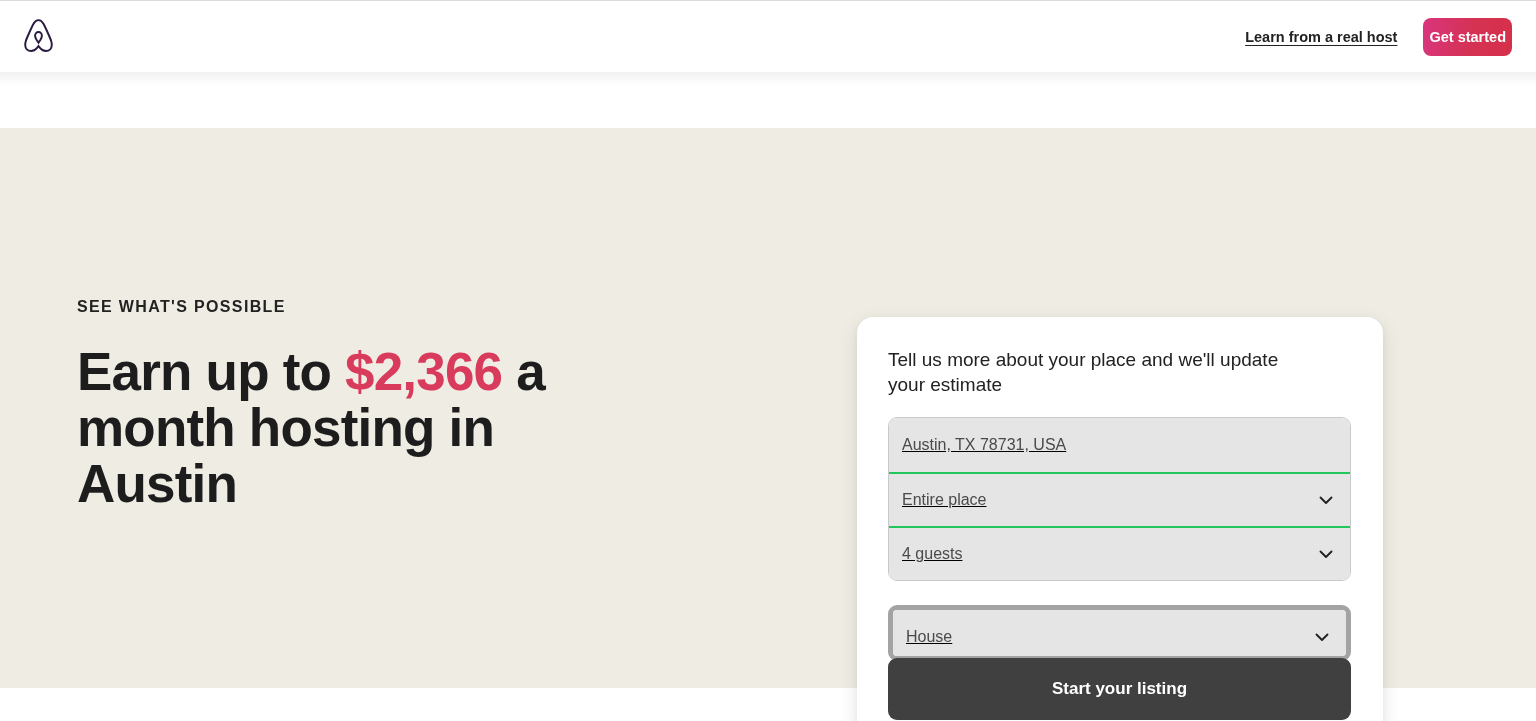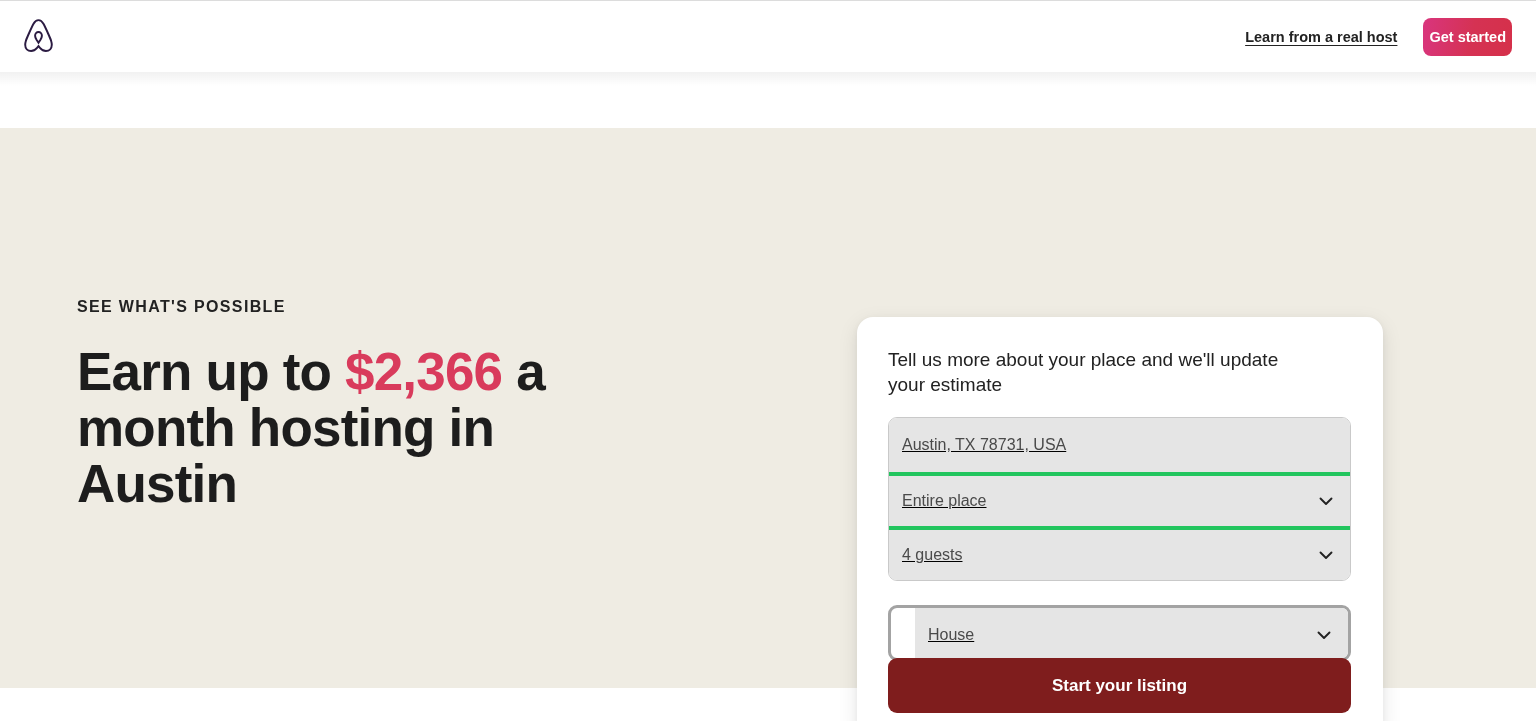--- a/index.html
+++ b/index.html
@@ -174,34 +174,33 @@
   .field-group {
     position: absolute;
     left: 31px;
     top: 100px;
     width: 463px;
     border: 1px solid #c9c9c9;
     border-radius: 9px;
     background: #ffffff;
     overflow: hidden;
   }
-  .field-group .field + .field { border-top: 4px solid #22c55e; }
+  .field-group .field + .field { border-top: 2px solid #22c55e; }
 
   
   .field-standalone {
     position: absolute;
     left: 31px;
     top: 288px;
     width: 463px;
     height: 56px;
-    border: 3px solid #a3a3a3;
+    border: 5px solid #a3a3a3;
     border-radius: 9px;
     background: #ffffff;
     overflow: hidden;
-    padding-left: 24px;
   }
 
   .field {
     position: relative;
     height: 54px;
     display: flex;
     align-items: center;
     padding: 0 16px 0 13px;
     background: #e5e5e5;
     cursor: pointer;
@@ -223,24 +222,24 @@
     width: 16px;
     height: 16px;
     display: block;
   }
 
   .start-listing-btn {
     position: absolute;
     left: 31px;
     top: 341px;
     width: 463px;
-    height: 55px;
+    height: 62px;
     border: none;
     border-radius: 9px;
-    background: #7f1d1d;
+    background: #404040;
     color: #ffffff;
     font-family: inherit;
     font-size: 17px;
     font-weight: 700;
     cursor: pointer;
     z-index: 8;
   }
 </style>
 </head>
 <body>

